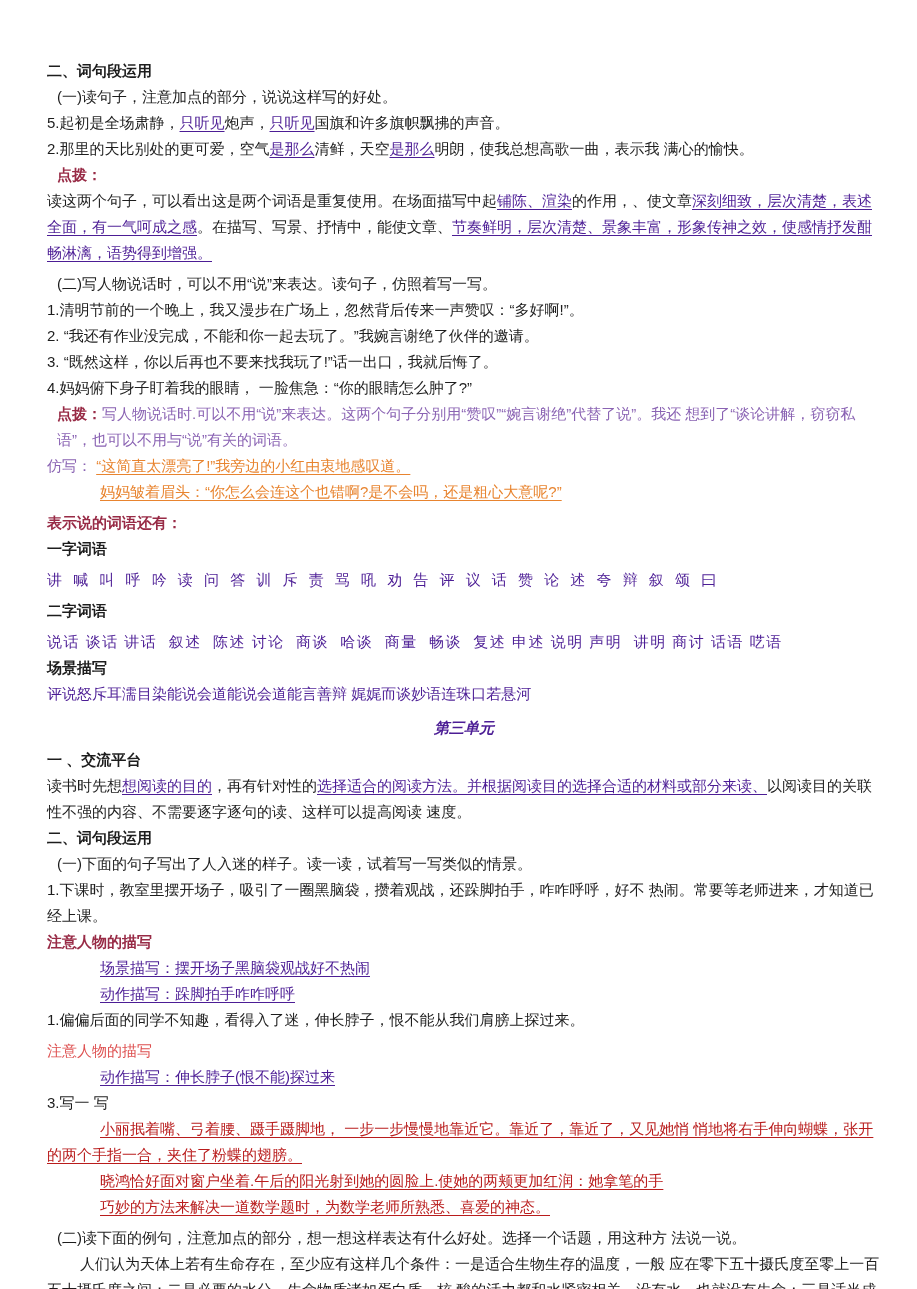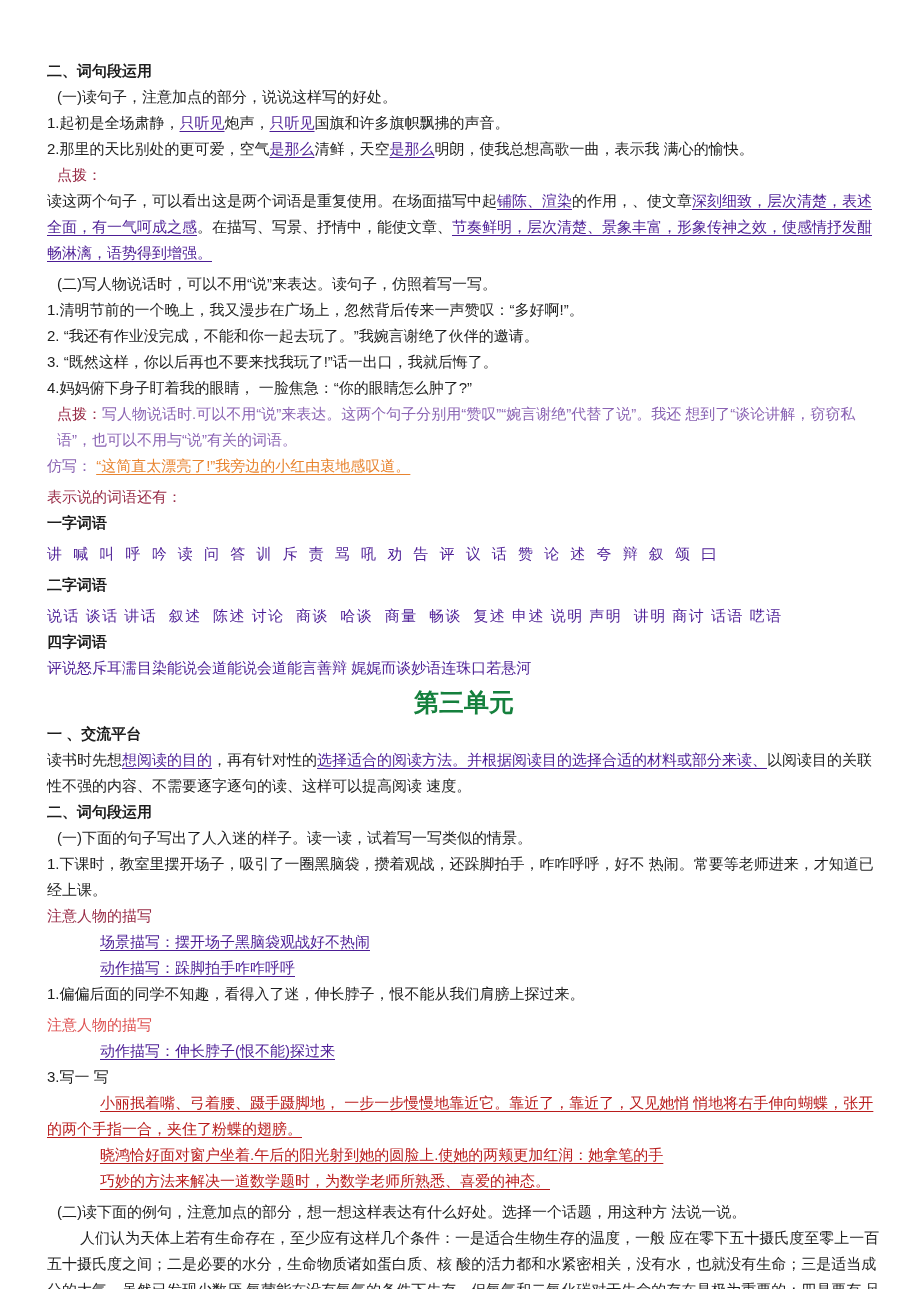--- a/index.html
+++ b/index.html
@@ -14,77 +14,78 @@
     width:917px;
     min-height:1289px;
     padding:58px 36px 30px 47px;
     font-size:15px;
     line-height:26px;
   }
   .line{white-space:pre-wrap;}
   .b{font-weight:bold;}
   .red{color:#4c1d95;}
   .lightred{color:#de5151;}
-  .maroon{color:#982b46;font-weight:normal;}
+  .maroon{color:#982b46;font-weight:bold;}
   .purple{color:#8a63b3;}
   .orange{color:#e8842f;}
   .green{color:#b91c1c;}
   .u{text-decoration:underline;text-underline-offset:3px;text-decoration-thickness:1px;}
   .ext1{padding-right:1.2em;}
   .ext2{padding-right:2.4em;}
   .ind1{padding-left:10px;}
   .ind2{padding-left:53px;}
   .ti-first{text-indent:53px;}
   .ti-2em{text-indent:2.2em;}
   .unit-title{
-    color:#15803d;font-weight:bold;font-size:25px;
-    text-align:center;line-height:30px;margin:6px 0 4px 0;
+    color:#4c1d95;font-weight:bold;font-size:15px;
+    text-align:center;line-height:30px;margin:6px 0 4px 0;font-style:italic;
   }
   .one-char{letter-spacing:3.5px;}
   .two-char{letter-spacing:1.5px;}
   .mt{margin-top:5px;}
 </style>
 </head>
 <body>
 
 <div class="page">
 
   <div class="line b">二、词句段运用</div>
 
   <div class="line ind1">(一)读句子，注意加点的部分，说说这样写的好处。</div>
 
-  <div class="line"><span>1.起初是全场肃静，</span><span class="red u">只听见</span><span>炮声，</span><span class="red u">只听见</span><span>国旗和许多旗帜飘拂的声音。</span></div>
+  <div class="line"><span>5.起初是全场肃静，</span><span class="red u">只听见</span><span>炮声，</span><span class="red u">只听见</span><span>国旗和许多旗帜飘拂的声音。</span></div>
 
   <div class="line"><span>2.那里的天比别处的更可爱，空气</span><span class="red u">是那么</span><span>清鲜，天空</span><span class="red u">是那么</span><span>明朗，使我总想高歌一曲，表示我 满心的愉快。</span></div>
 
   <div class="line ind1"><span class="maroon">点拨：</span></div>
 
   <div class="line"><span>读这两个句子，可以看出这是两个词语是重复使用。在场面描写中起</span><span class="red u">铺陈、渲染</span><span>的作用，、使文章</span><span class="red u">深刻细致，层次清楚，表述全面，有一气呵成之感</span><span>。在描写、写景、抒情中，能使文章、</span><span class="red u ext1">节奏鲜明，层次清楚、景象丰富，形象传神之效，使感情抒发酣畅淋漓，语势得到增强。</span></div>
 
   <div class="line ind1 mt">(二)写人物说话时，可以不用“说”来表达。读句子，仿照着写一写。</div>
 
   <div class="line">1.清明节前的一个晚上，我又漫步在广场上，忽然背后传来一声赞叹：“多好啊!”。</div>
   <div class="line">2. “我还有作业没完成，不能和你一起去玩了。”我婉言谢绝了伙伴的邀请。</div>
   <div class="line">3. “既然这样，你以后再也不要来找我玩了!”话一出口，我就后悔了。</div>
   <div class="line">4.妈妈俯下身子盯着我的眼睛， 一脸焦急：“你的眼睛怎么肿了?”</div>
 
   <div class="line ind1"><span class="maroon">点拨：</span><span class="purple">写人物说话时.可以不用“说”来表达。这两个句子分别用“赞叹”“婉言谢绝”代替了说”。我还 想到了“谈论讲解，窃窃私语”，也可以不用与“说”有关的词语。</span></div>
 
   <div class="line"><span class="purple">仿写：</span><span> </span><span class="orange u ext2">“这简直太漂亮了!”我旁边的小红由衷地感叹道。</span></div>
 
+  <div class="line ind2"><span class="orange u ext1">妈妈皱着眉头：“你怎么会连这个也错啊?是不会吗，还是粗心大意呢?”</span></div>
 
   <div class="line maroon mt">表示说的词语还有：</div>
 
   <div class="line b">一字词语</div>
   <div class="line red one-char mt">讲 喊 叫 呼 吟 读 问 答 训 斥 责 骂 吼 劝 告 评 议 话 赞 论 述 夸 辩 叙 颂 曰</div>
 
   <div class="line b mt">二字词语</div>
   <div class="line red two-char mt">说话 谈话 讲话  叙述  陈述 讨论  商谈  哈谈  商量  畅谈  复述 申述 说明 声明  讲明 商讨 话语 呓语</div>
 
-  <div class="line b">四字词语</div>
+  <div class="line b">场景描写</div>
   <div class="line red">评说怒斥耳濡目染能说会道能说会道能言善辩 娓娓而谈妙语连珠口若悬河</div>
 
   <div class="unit-title">第三单元</div>
 
   <div class="line b">一 、交流平台</div>
 
   <div class="line"><span>读书时先想</span><span class="red u">想阅读的目的</span><span>，再有针对性的</span><span class="red u">选择适合的阅读方法。并根据阅读目的选择合适的材料或部分来读、</span><span>以阅读目的关联性不强的内容、不需要逐字逐句的读、这样可以提高阅读 速度。</span></div>
 
   <div class="line b">二、词句段运用</div>
 

